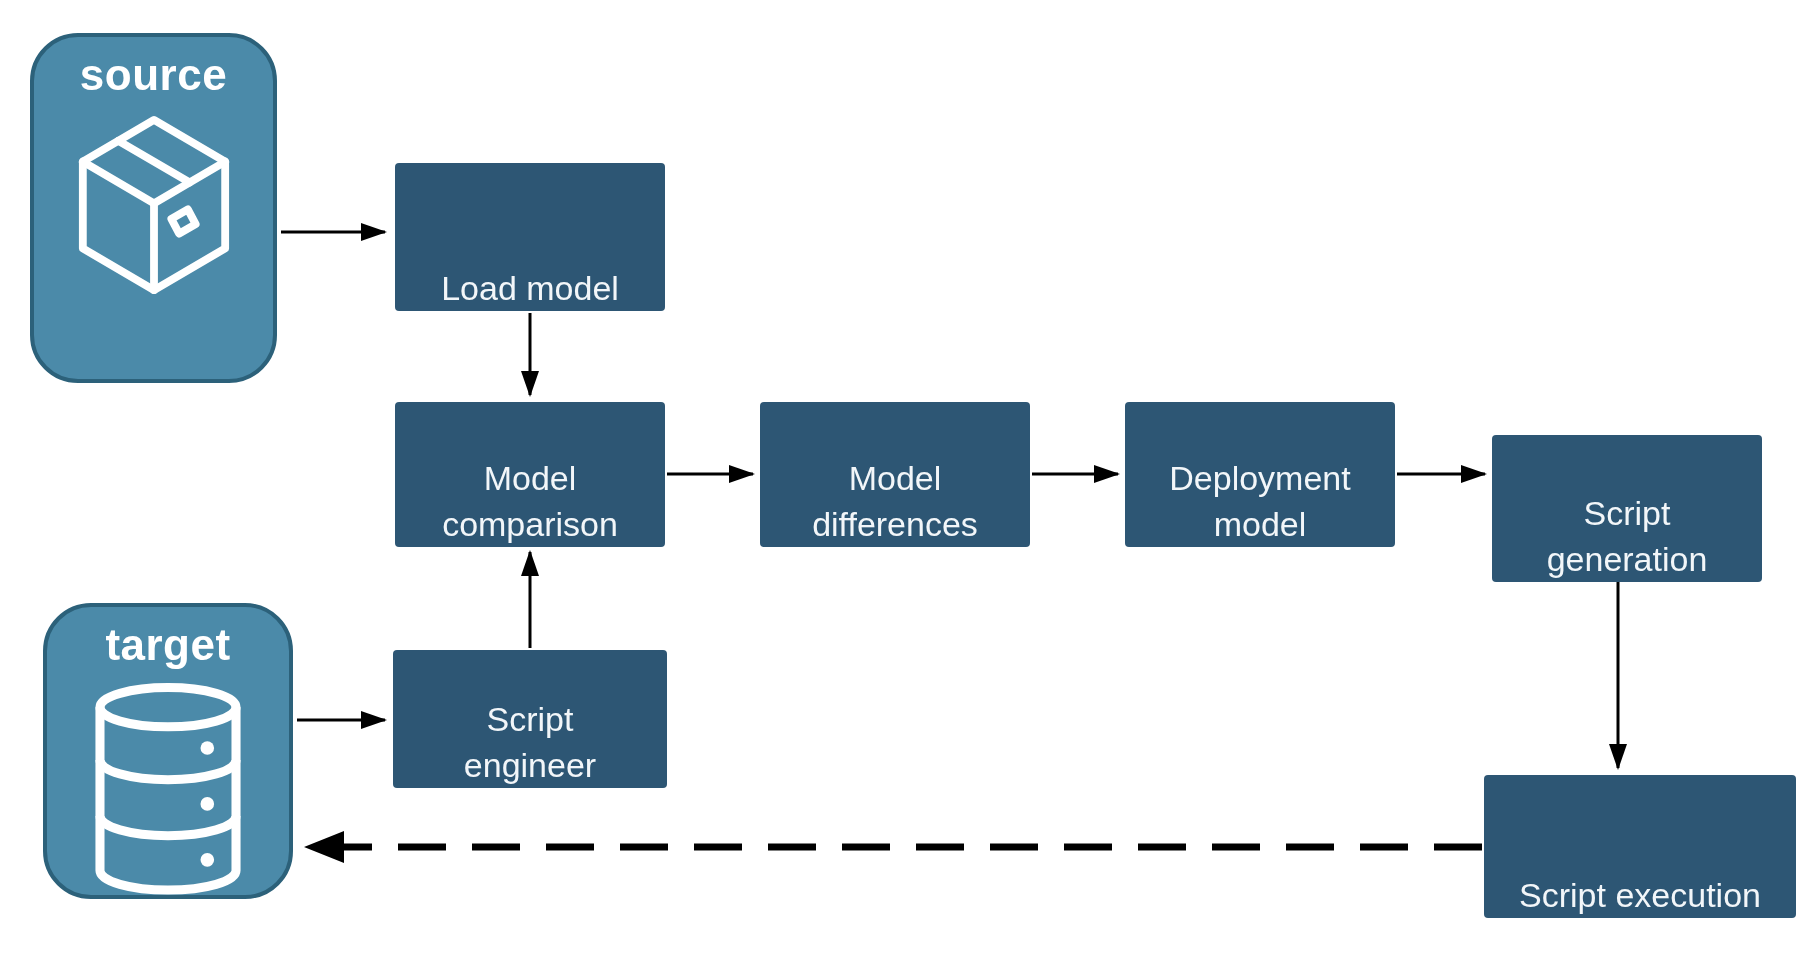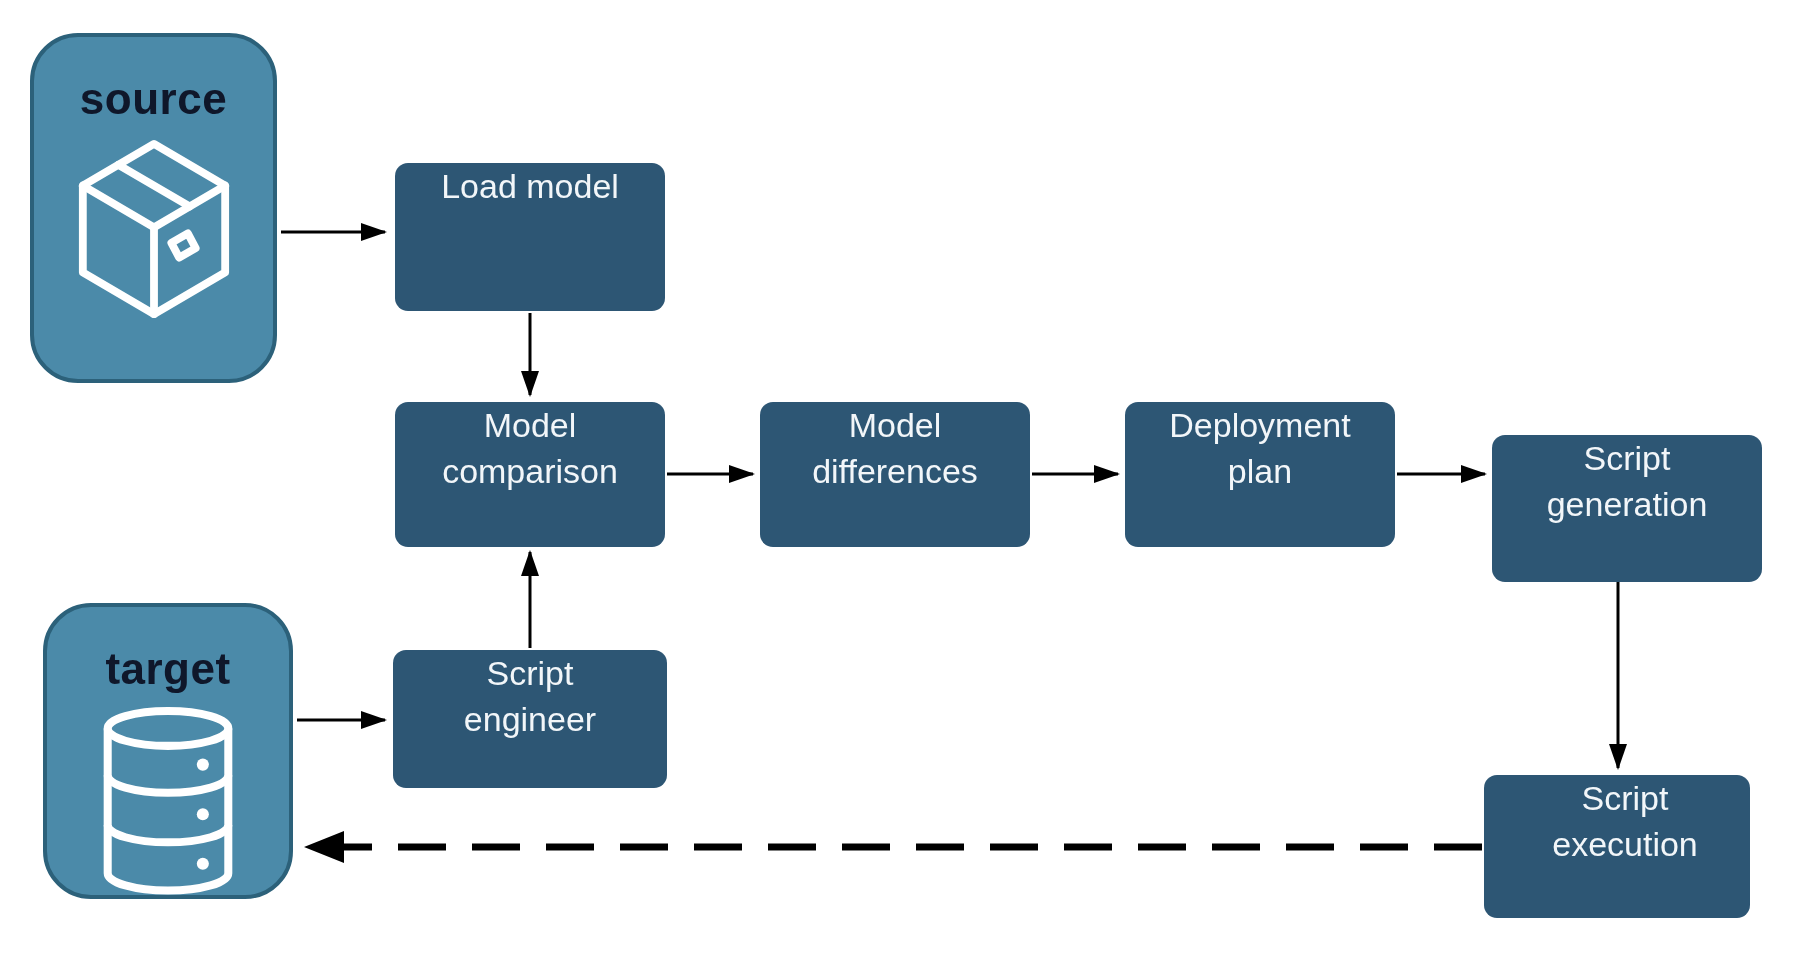--- a/index.html
+++ b/index.html
@@ -25,36 +25,36 @@
     position: absolute;
     background: var(--light-fill, #4B8AA9);
     border: 4px solid var(--light-border, #2C617A);
     border-radius: 48px;
     box-sizing: border-box;
     display: flex;
     flex-direction: column;
     align-items: center;
   }
   .container-label {
-    color: #0f172a;
+    color: #ffffff;
     font-size: 44px;
     font-weight: 700;
     letter-spacing: 0.5px;
-    margin-top: 38px;
+    margin-top: 14px;
     line-height: 1.1;
   }
   .icon { display: block; }
   .icon.package  { width: 176px; height: 184px; margin-top: 14px; }
   .icon.database { width: 152px; height: 212px; margin-top: 14px; }
   .node {
     position: absolute;
     background: var(--node-fill, #2D5674);
-    border-radius: 13px;
+    border-radius: 4px;
     display: flex;
-    align-items: flex-start;
+    align-items: flex-end;
     justify-content: center;
     text-align: center;
     box-sizing: border-box;
     padding: 0 30px;
   }
   .node-label {
     color: var(--node-text, #F2F6F9);
     font-size: 34px;
     line-height: 46px;
     font-weight: 400;
@@ -121,28 +121,28 @@
 
   <div class="node" style="left:395px; top:402px; width:270px; height:145px;">
     <span class="node-label">Model comparison</span>
   </div>
 
   <div class="node" style="left:760px; top:402px; width:270px; height:145px;">
     <span class="node-label">Model differences</span>
   </div>
 
   <div class="node" style="left:1125px; top:402px; width:270px; height:145px;">
-    <span class="node-label">Deployment plan</span>
+    <span class="node-label">Deployment model</span>
   </div>
 
   <div class="node" style="left:1492px; top:403px; width:270px; height:147px;margin-top:32px;">
     <span class="node-label">Script generation</span>
   </div>
 
-  <div class="node" style="left:1484px; top:775px; width:266px; height:143px;padding-left:46px;">
+  <div class="node" style="left:1484px; top:775px; width:312px; height:143px;">
     <span class="node-label">Script execution</span>
   </div>
 
   <div class="node" style="left:393px; top:650px; width:274px; height:138px;">
     <span class="node-label">Script engineer</span>
   </div>
 
 </div>
 
 </body></html>

